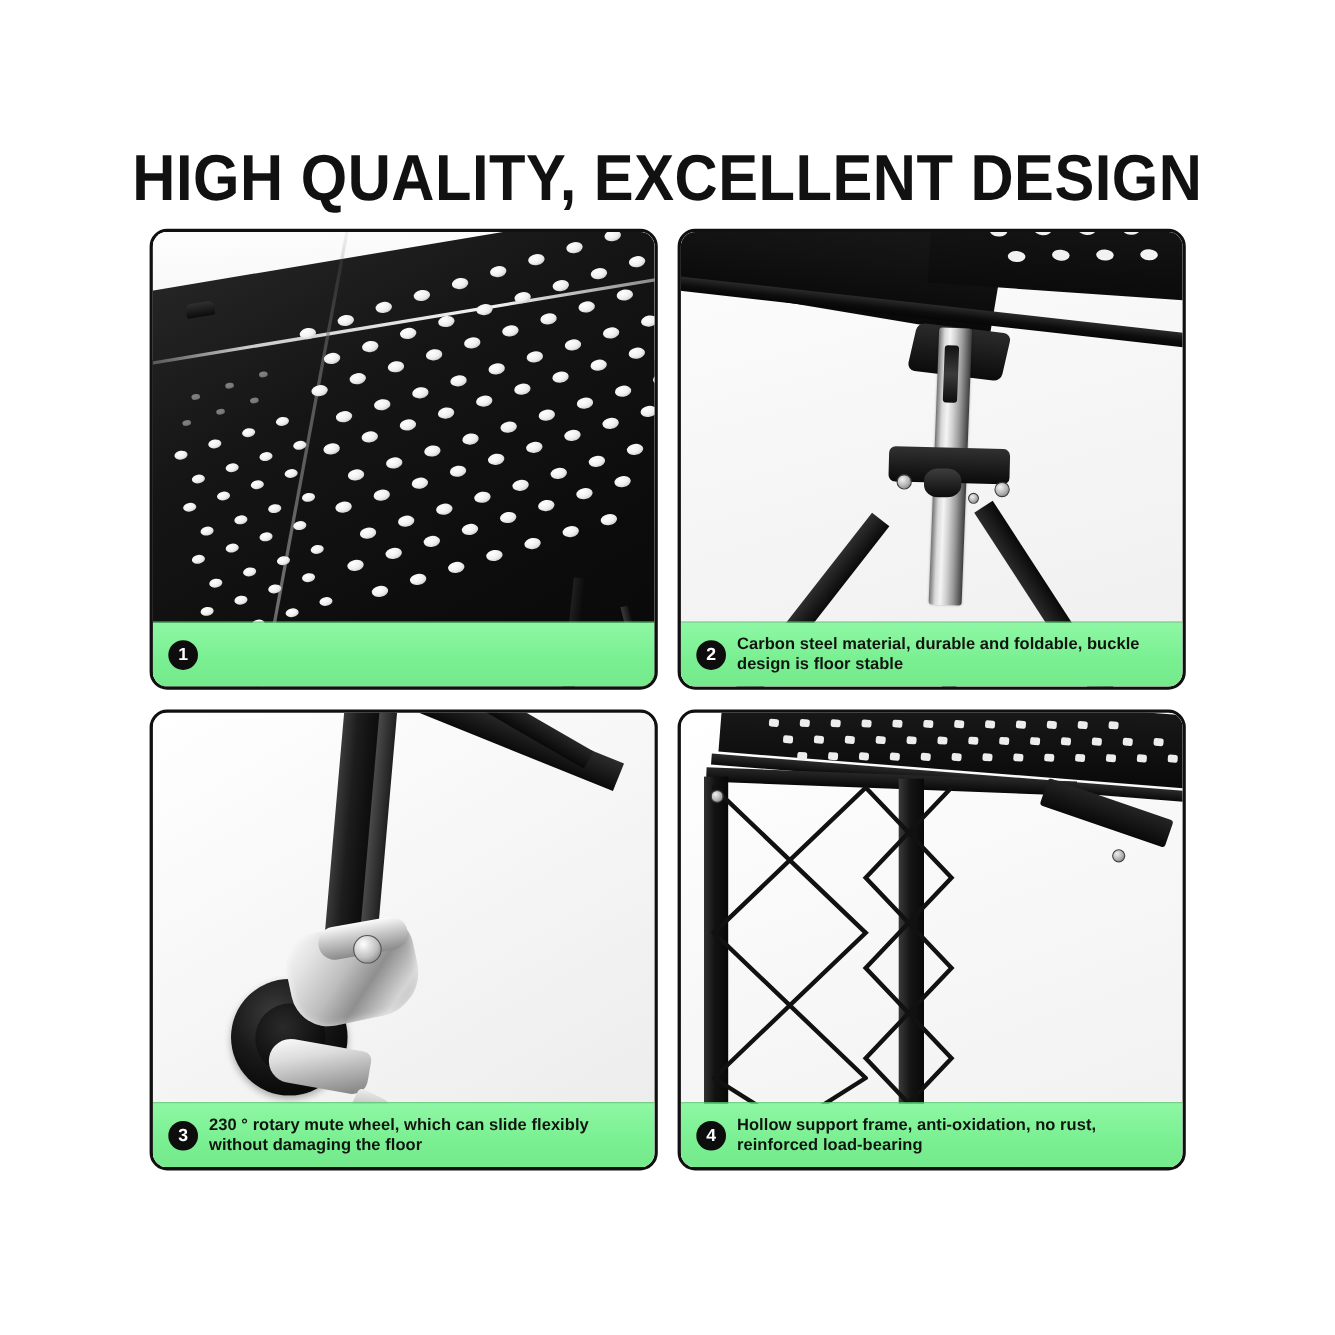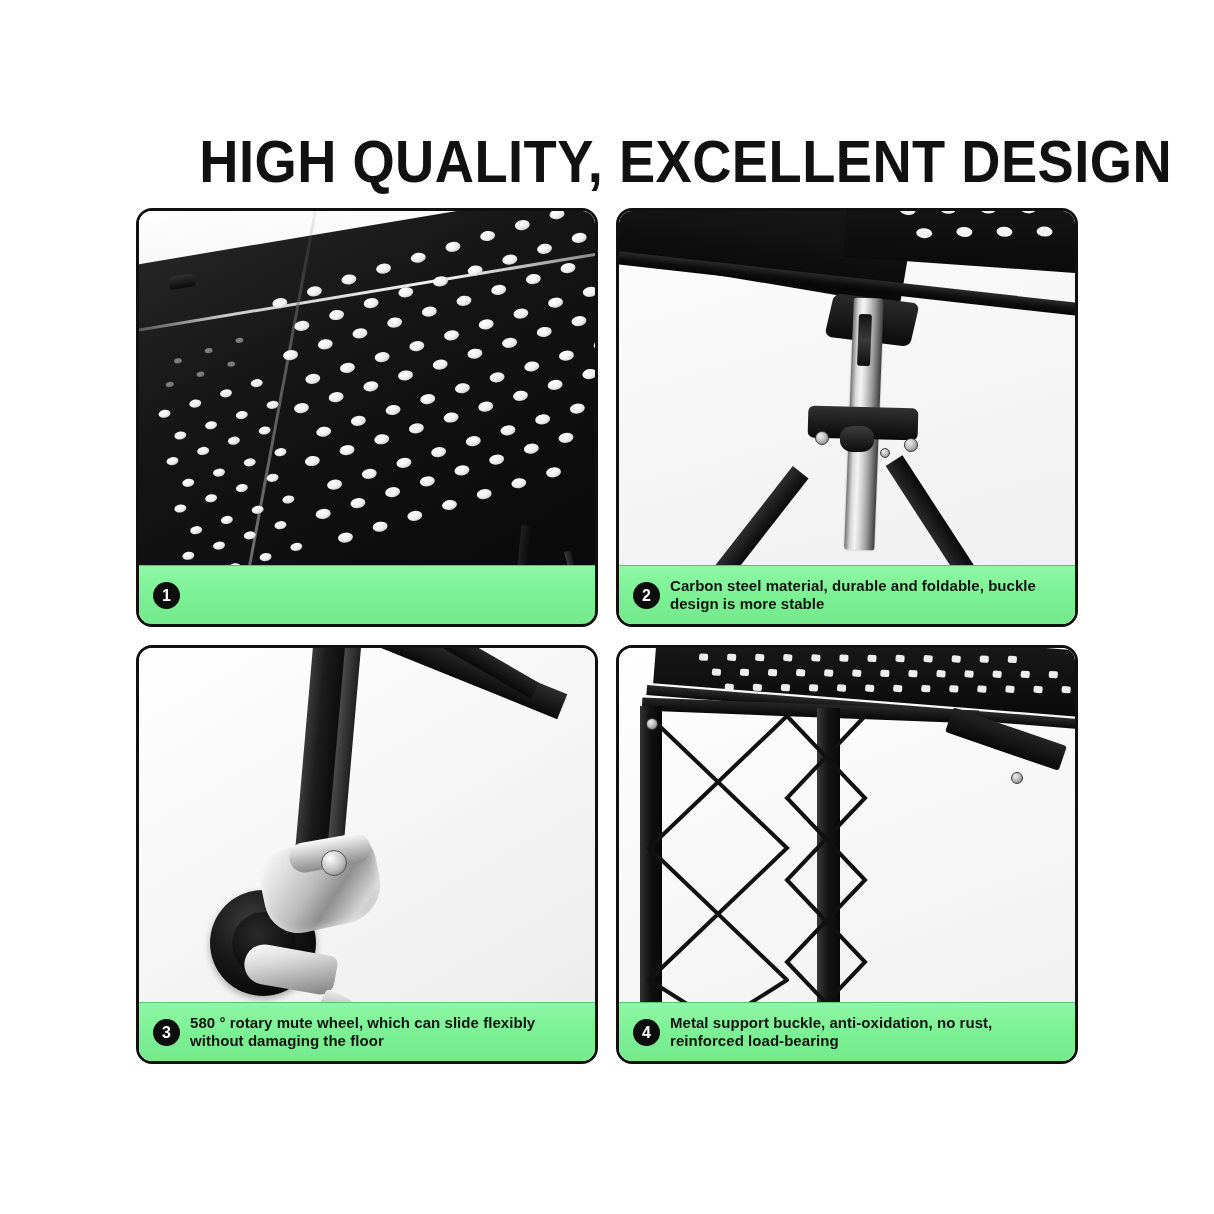--- a/index.html
+++ b/index.html
@@ -2,21 +2,21 @@
 <html><head>
 <meta charset="utf-8">
 <style>
   * { margin:0; padding:0; box-sizing:border-box; }
   html,body { width:1214px; height:1214px; background:#ffffff; }
   body { font-family:"Liberation Sans", sans-serif; overflow:hidden; }
 
   .page { position:relative; width:1214px; height:1214px; background:#fff; }
 
   
-  .title-wrap { position:absolute; left:0; top:131px; width:1214px; text-align:right; }
+  .title-wrap { position:absolute; left:0; top:131px; width:1214px; text-align:center; }
   .title {
     display:inline-block;
     font-family:"Liberation Sans Narrow","Liberation Sans", sans-serif;
     font-weight:700;
     font-size:59px;
     line-height:62px;
     letter-spacing:0.5px;
     color:#111111;
     transform:scaleX(0.92);
     transform-origin:center;
@@ -520,21 +520,21 @@
         <div class="p2-cam"></div>
         <div class="p2-screw s1"></div>
         <div class="p2-screw s2"></div>
         <div class="p2-screw s3"></div>
         <div class="p2-legA"></div>
         <div class="p2-legB"></div>
         <div class="p2-legC"></div>
       </div>
       <div class="caption">
         <div class="badge">2</div>
-        <div class="cap-text">Carbon steel material, durable and foldable, buckle design is more stable</div>
+        <div class="cap-text">Carbon steel material, durable and foldable, buckle design is floor stable</div>
       </div>
     </div>
 
     <div class="panel p3">
       <div class="photo">
         <div class="p3bg"></div>
         <div class="p3-brace1"></div>
         <div class="p3-brace2"></div>
         <div class="p3-leg"></div>
         <div class="p3-leg-face"></div>
@@ -542,21 +542,21 @@
         <div class="p3-tire"></div>
         <div class="p3-tire-in"></div>
         <div class="p3-fork"></div>
         <div class="p3-plate"></div>
         <div class="p3-hub"></div>
         <div class="p3-brake"></div>
         <div class="p3-brake-tab"></div>
       </div>
       <div class="caption">
         <div class="badge">3</div>
-        <div class="cap-text">580 ° rotary mute wheel, which can slide flexibly without damaging the floor</div>
+        <div class="cap-text">230 ° rotary mute wheel, which can slide flexibly without damaging the floor</div>
       </div>
     </div>
 
     <div class="panel p4">
       <div class="photo">
         <div class="p4bg"></div>
         <div class="p4-top"></div>
         <div class="p4-topholes">
           <svg width="425" height="60" viewBox="0 0 425 60" aria-hidden="true">
             <g fill="#ededed" transform="rotate(4.5 212 30)">
@@ -625,18 +625,18 @@
             </g>
           </svg>
         </div>
 
         <div class="p4-bracket"></div>
         <div class="p4-rivet r1"></div>
         <div class="p4-rivet r2"></div>
       </div>
       <div class="caption">
         <div class="badge">4</div>
-        <div class="cap-text">Metal support buckle, anti-oxidation, no rust, reinforced load-bearing</div>
+        <div class="cap-text">Hollow support frame, anti-oxidation, no rust, reinforced load-bearing</div>
       </div>
     </div>
 
   </div>
 </div>
 
 </body></html>

